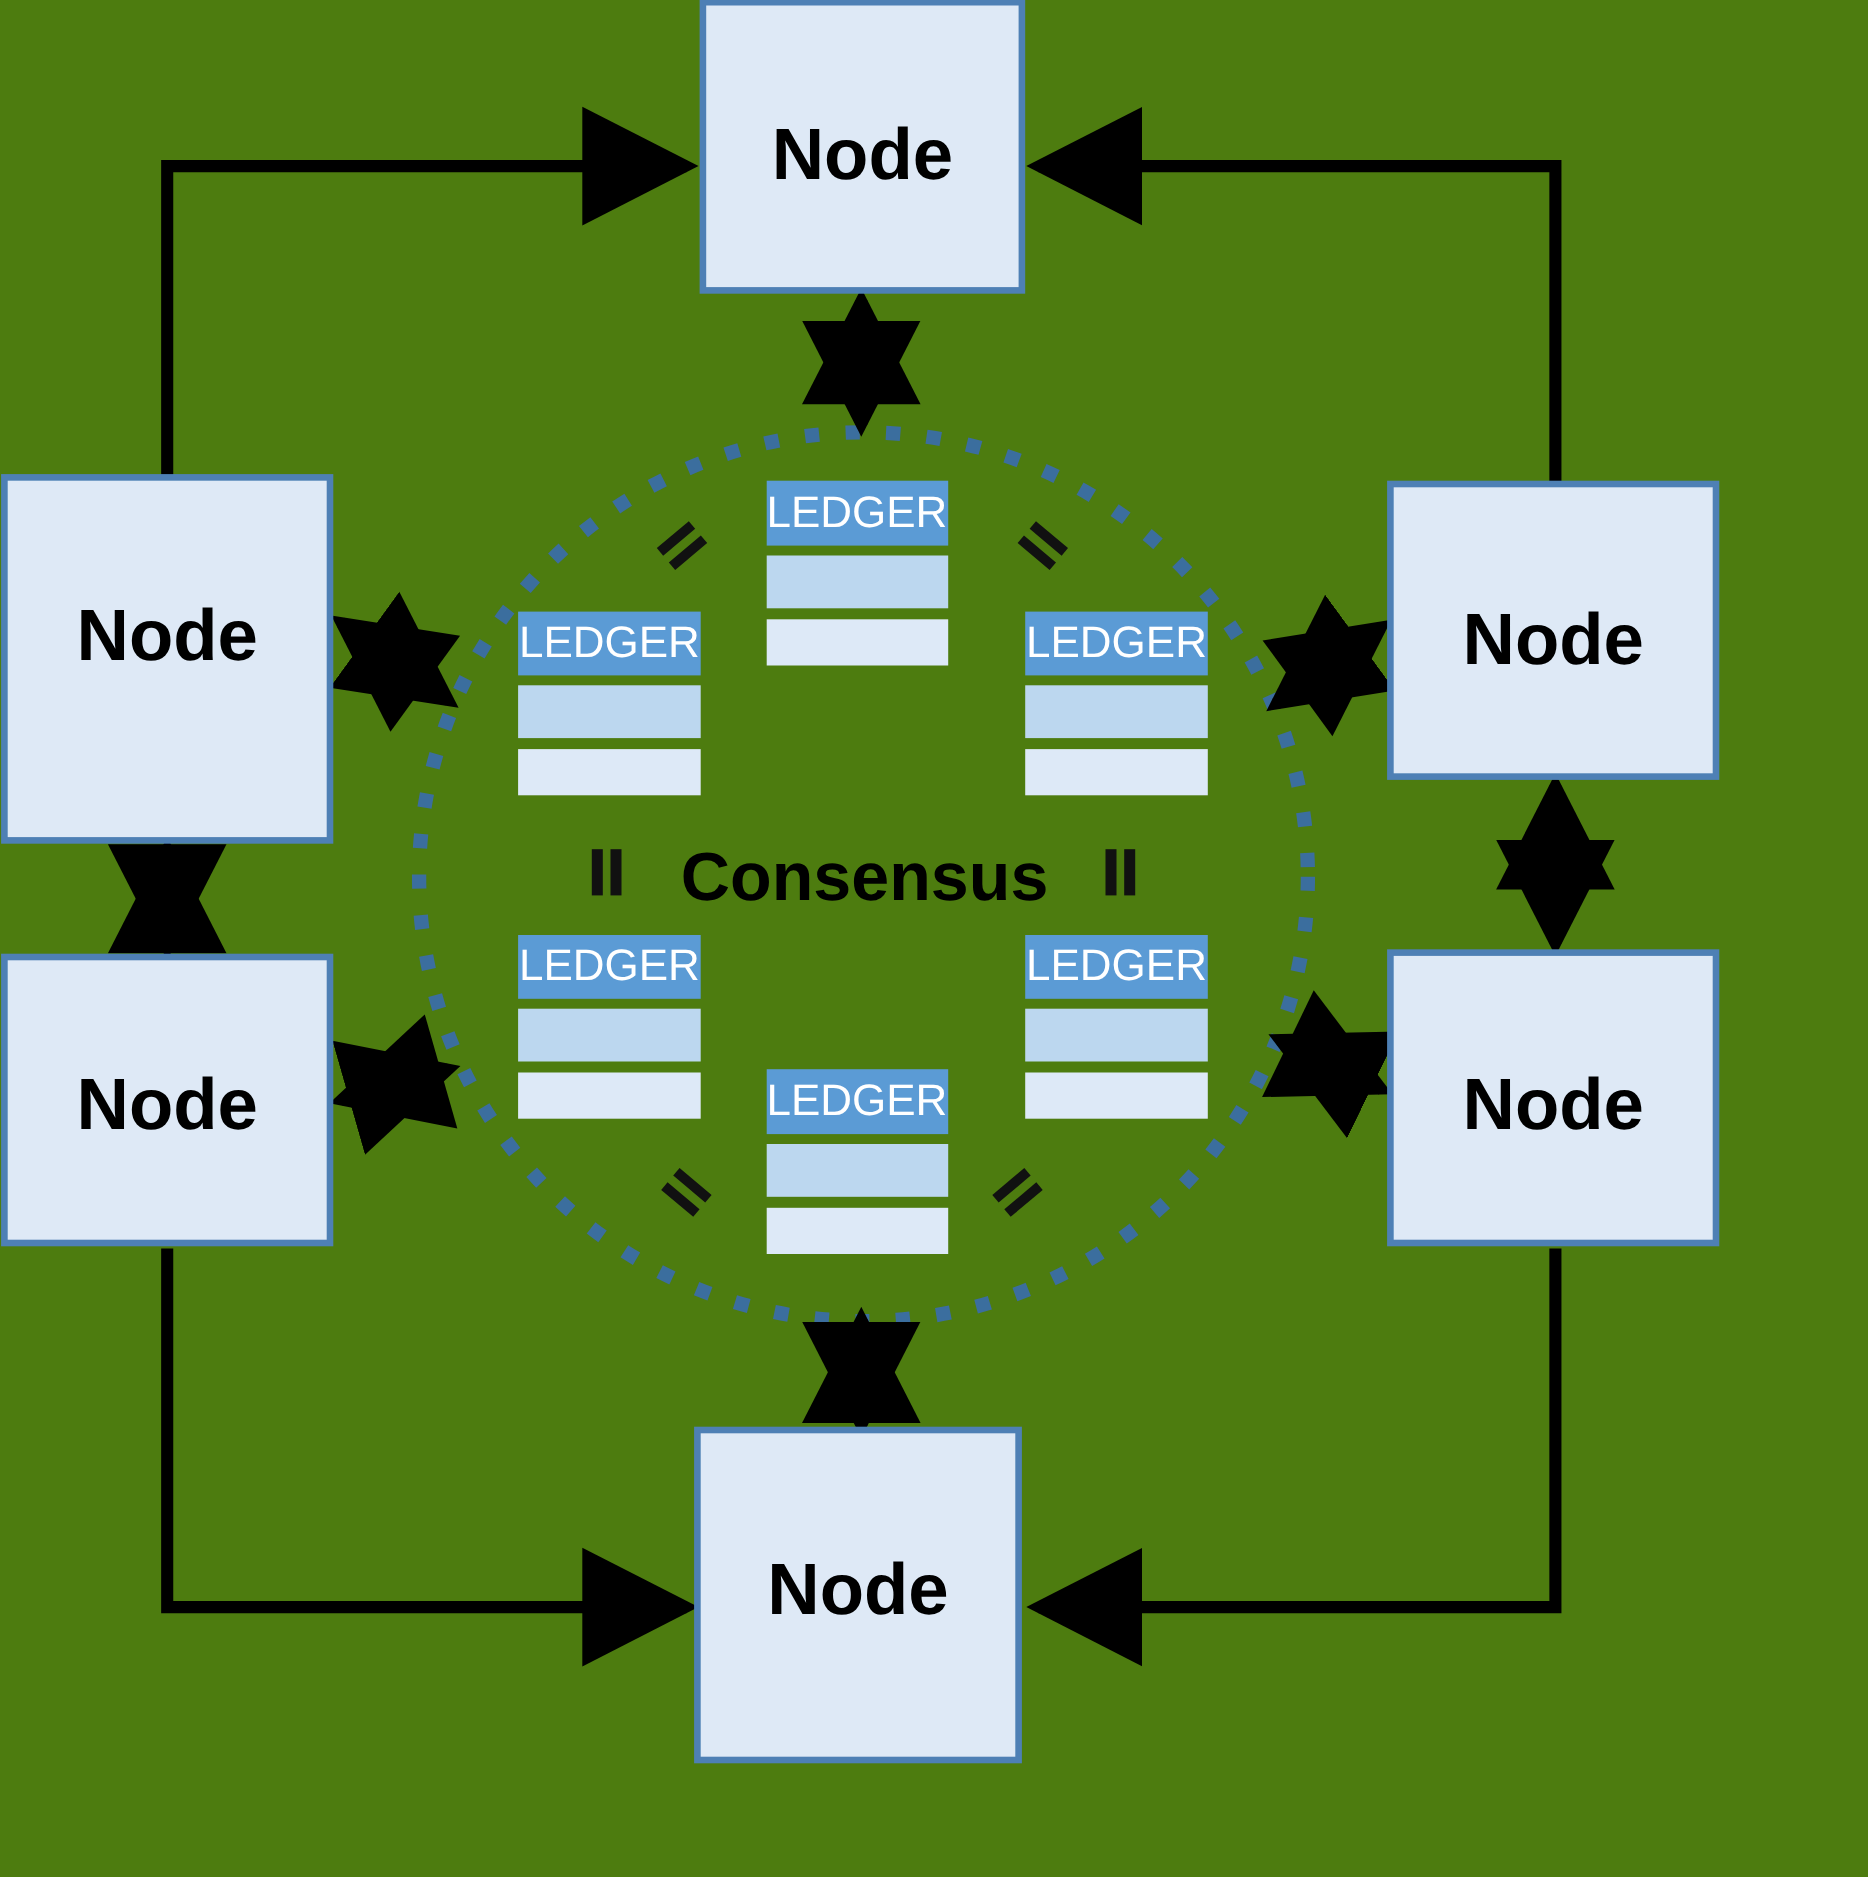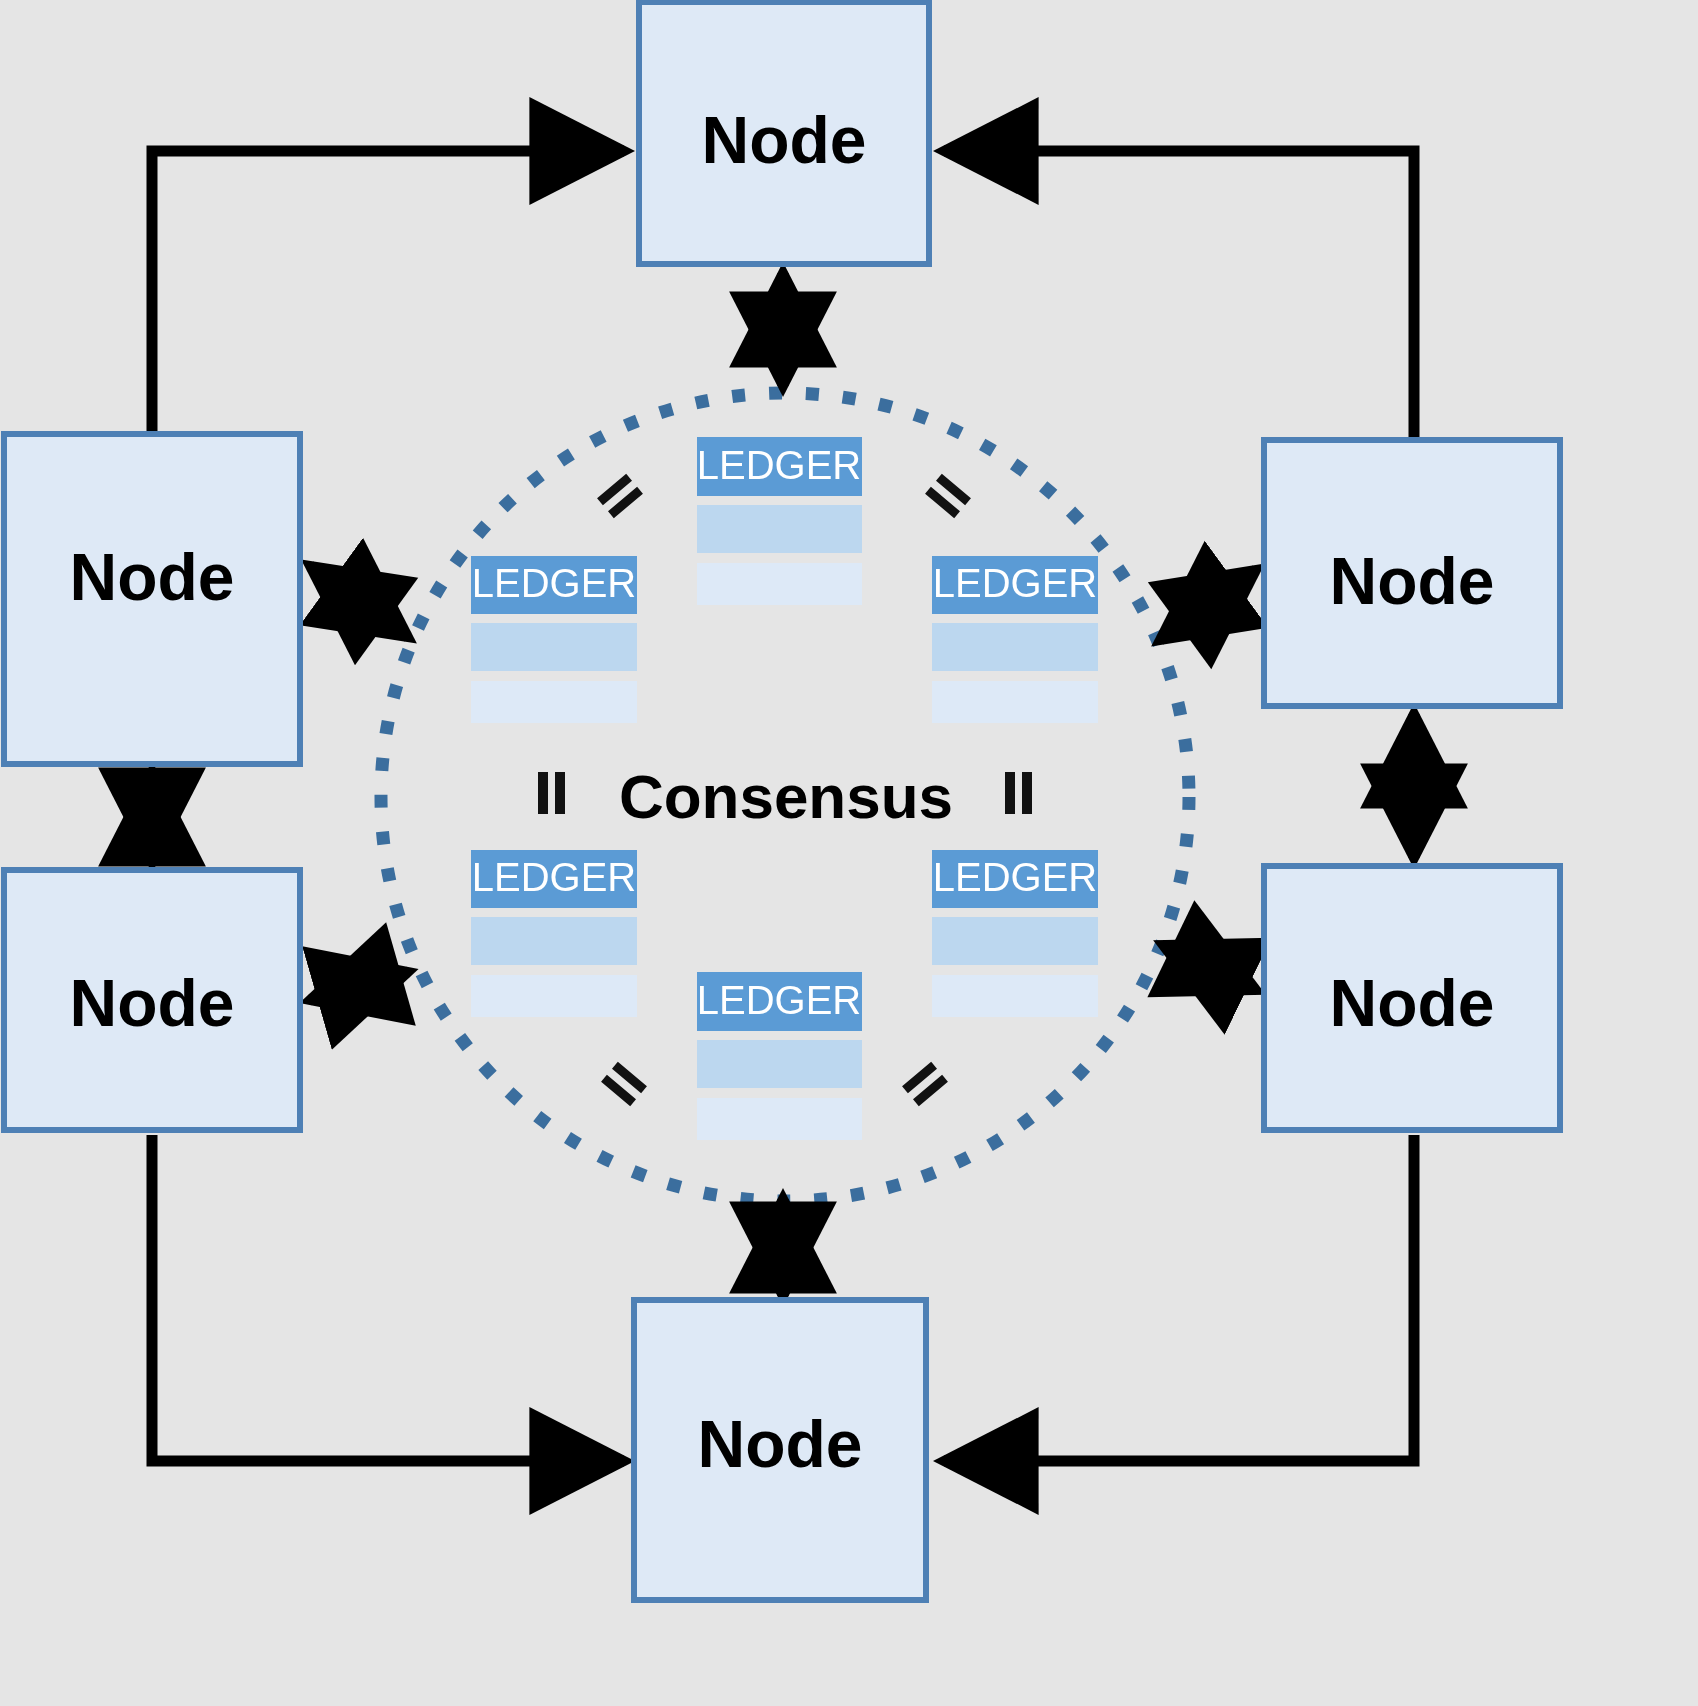--- a/index.html
+++ b/index.html
@@ -1,17 +1,17 @@
 <!DOCTYPE html>
 <html><head>
 <meta charset="utf-8">
 <style>
   html,body{margin:0;padding:0;background:#ffffff;}
   body{width:1698px;height:1706px;overflow:hidden;font-family:"Liberation Sans",sans-serif;}
-  #stage{position:relative;width:1698px;height:1706px;background:#e5e5e5;}
+  #stage{position:relative;width:1698px;height:1706px;background:#4d7c0f;}
   svg#diagram{position:absolute;left:0;top:0;width:1698px;height:1706px;display:block;}
   .node-label{font-family:"Liberation Sans",sans-serif;font-weight:700;font-size:66px;fill:#000;}
   .ledger-label{font-family:"Liberation Sans",sans-serif;font-weight:400;font-size:40px;fill:#ffffff;}
   .consensus-label{font-family:"Liberation Sans",sans-serif;font-weight:700;font-size:62px;fill:#000;}
 </style>
 </head>
 <body>
 
 <div id="stage">
   <svg id="diagram" viewBox="0 0 1698 1706">

